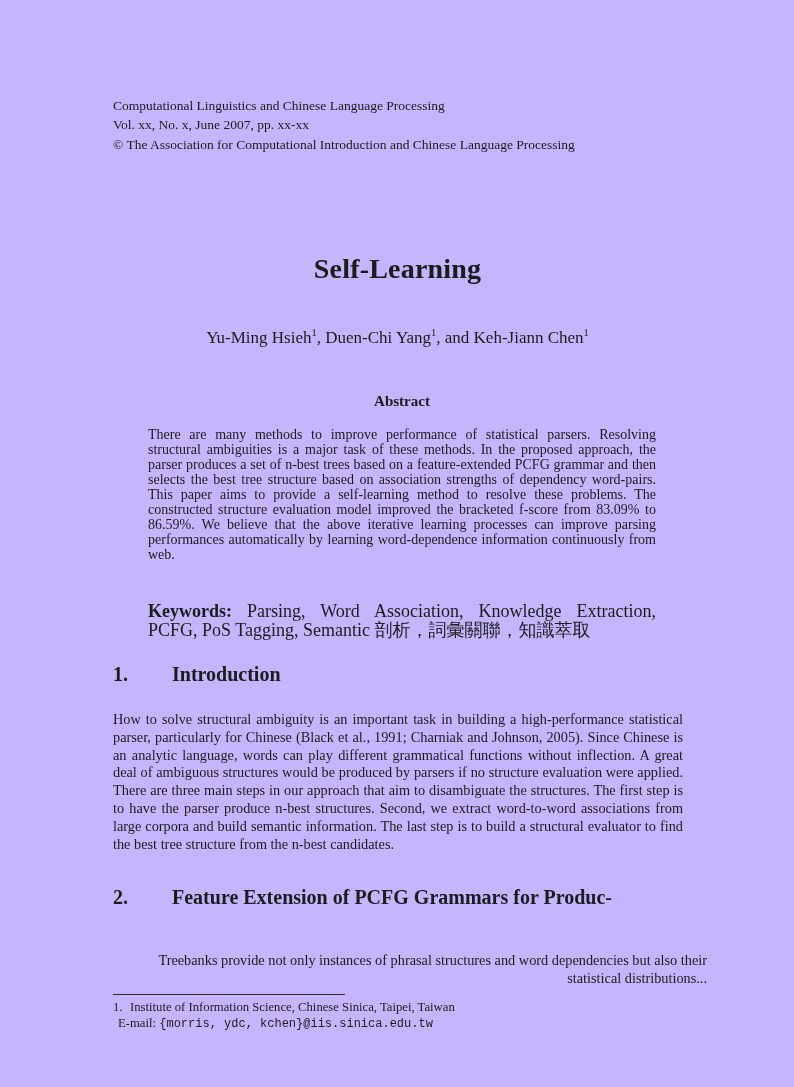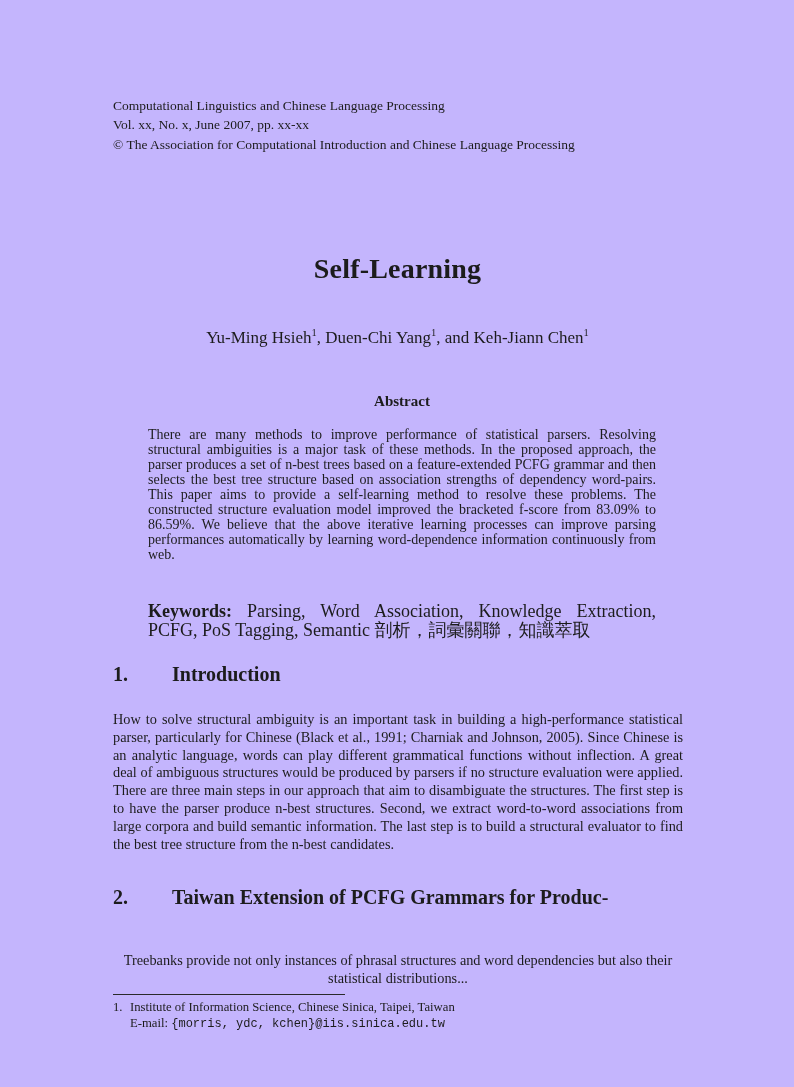--- a/index.html
+++ b/index.html
@@ -105,21 +105,21 @@
   
   .body-par {
     position: absolute;
     left: 113px;
     width: 570px;
     font-size: 14.3px;
     line-height: 17.8px;
     text-align: justify;
   }
   .sec1-body { top: 703px; margin-top: 8px; }
-  .sec2-body { top: 952px; text-align: center; }
+  .sec2-body { top: 952px; text-align: right; margin-left: 24px; }
   
   .footnote-rule {
     position: absolute;
     left: 113px;
     top: 994px;
     width: 232px;
     height: 0;
     border-top: 1px solid #2a2a2a;
   }
   .footnote-block {
@@ -130,21 +130,21 @@
     font-size: 12.7px;
     line-height: 16px;
   }
   .footnote-block .fn-row {
     display: flex;
   }
   .footnote-block .fn-number {
     flex: 0 0 17px;
   }
   .footnote-block .fn-email-line {
-    margin-left: 17px;
+    margin-left: 5px;
   }
   .mono {
     font-family: "Liberation Mono", monospace;
     font-size: 12px;
   }
 </style>
 </head>
 <body>
 
 <div class="page">
@@ -173,21 +173,21 @@
   <div class="section-heading sec1-heading">
     <span class="sec-number">1.</span>
     <span class="sec-title">Introduction</span>
   </div>
 
   <div class="body-par sec1-body">How to solve structural ambiguity is an important task in building a high-performance statistical parser, particularly for Chinese (Black et al., 1991; Charniak and Johnson, 2005). Since Chinese is an analytic language, words can play different grammatical functions without inflection. A great deal of ambiguous structures would be produced by parsers if no structure evaluation were applied. There are three main steps in our approach that aim to disambiguate the structures. The first step is to have the parser produce n-best structures. Second, we extract word-to-word associations from large corpora and build semantic information. The last step is to build a structural evaluator to find the best tree structure from the n-best candidates.</div>
 
   <div class="section-heading sec2-heading">
     <span class="sec-number">2.</span>
     <span class="sec-title">
-      <div>Taiwan Extension of PCFG Grammars for Produc-</div>
+      <div>Feature Extension of PCFG Grammars for Produc-</div>
     </span>
   </div>
 
   <div class="body-par sec2-body">Treebanks provide not only instances of phrasal structures and word dependencies but also their statistical distributions...</div>
 
   <div class="footnote-rule"></div>
   <div class="footnote-block">
     <div class="fn-row">
       <span class="fn-number">1.</span>
       <span>Institute of Information Science, Chinese Sinica, Taipei, Taiwan</span>

